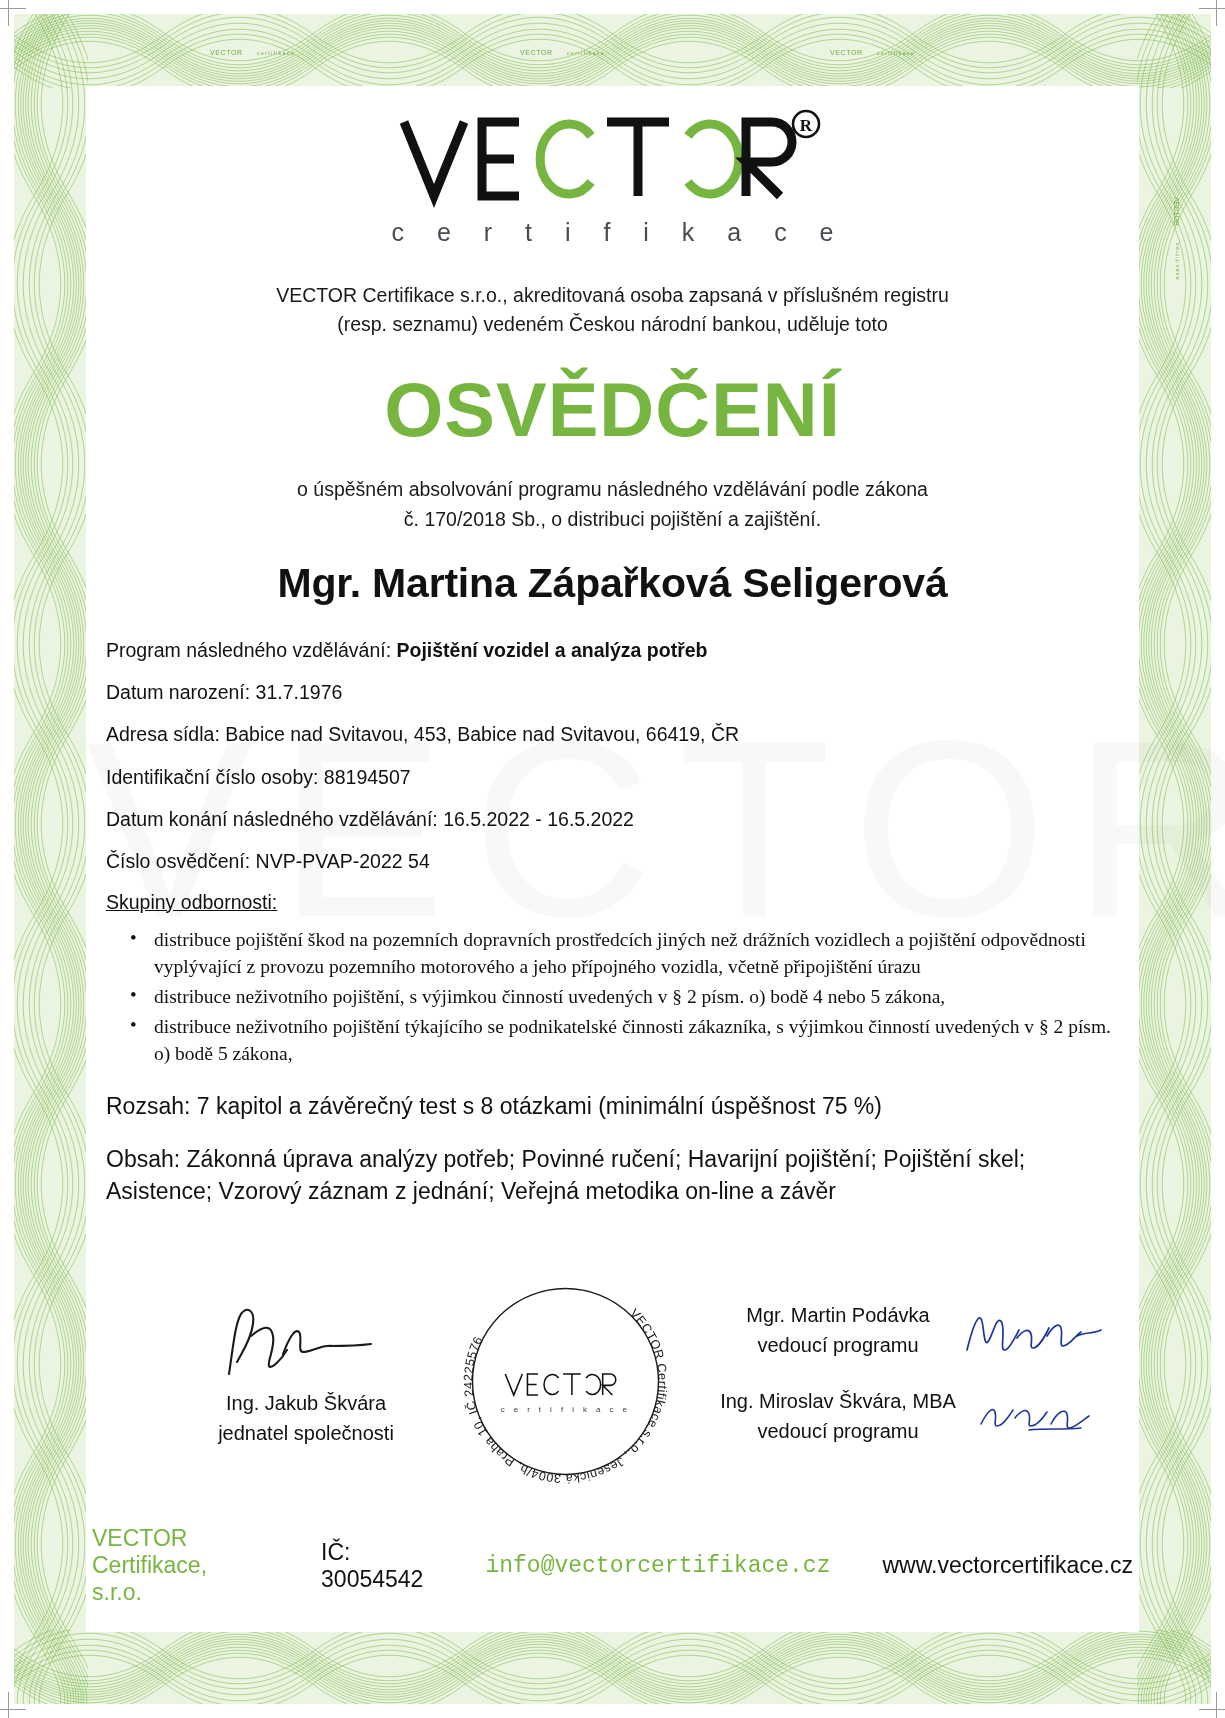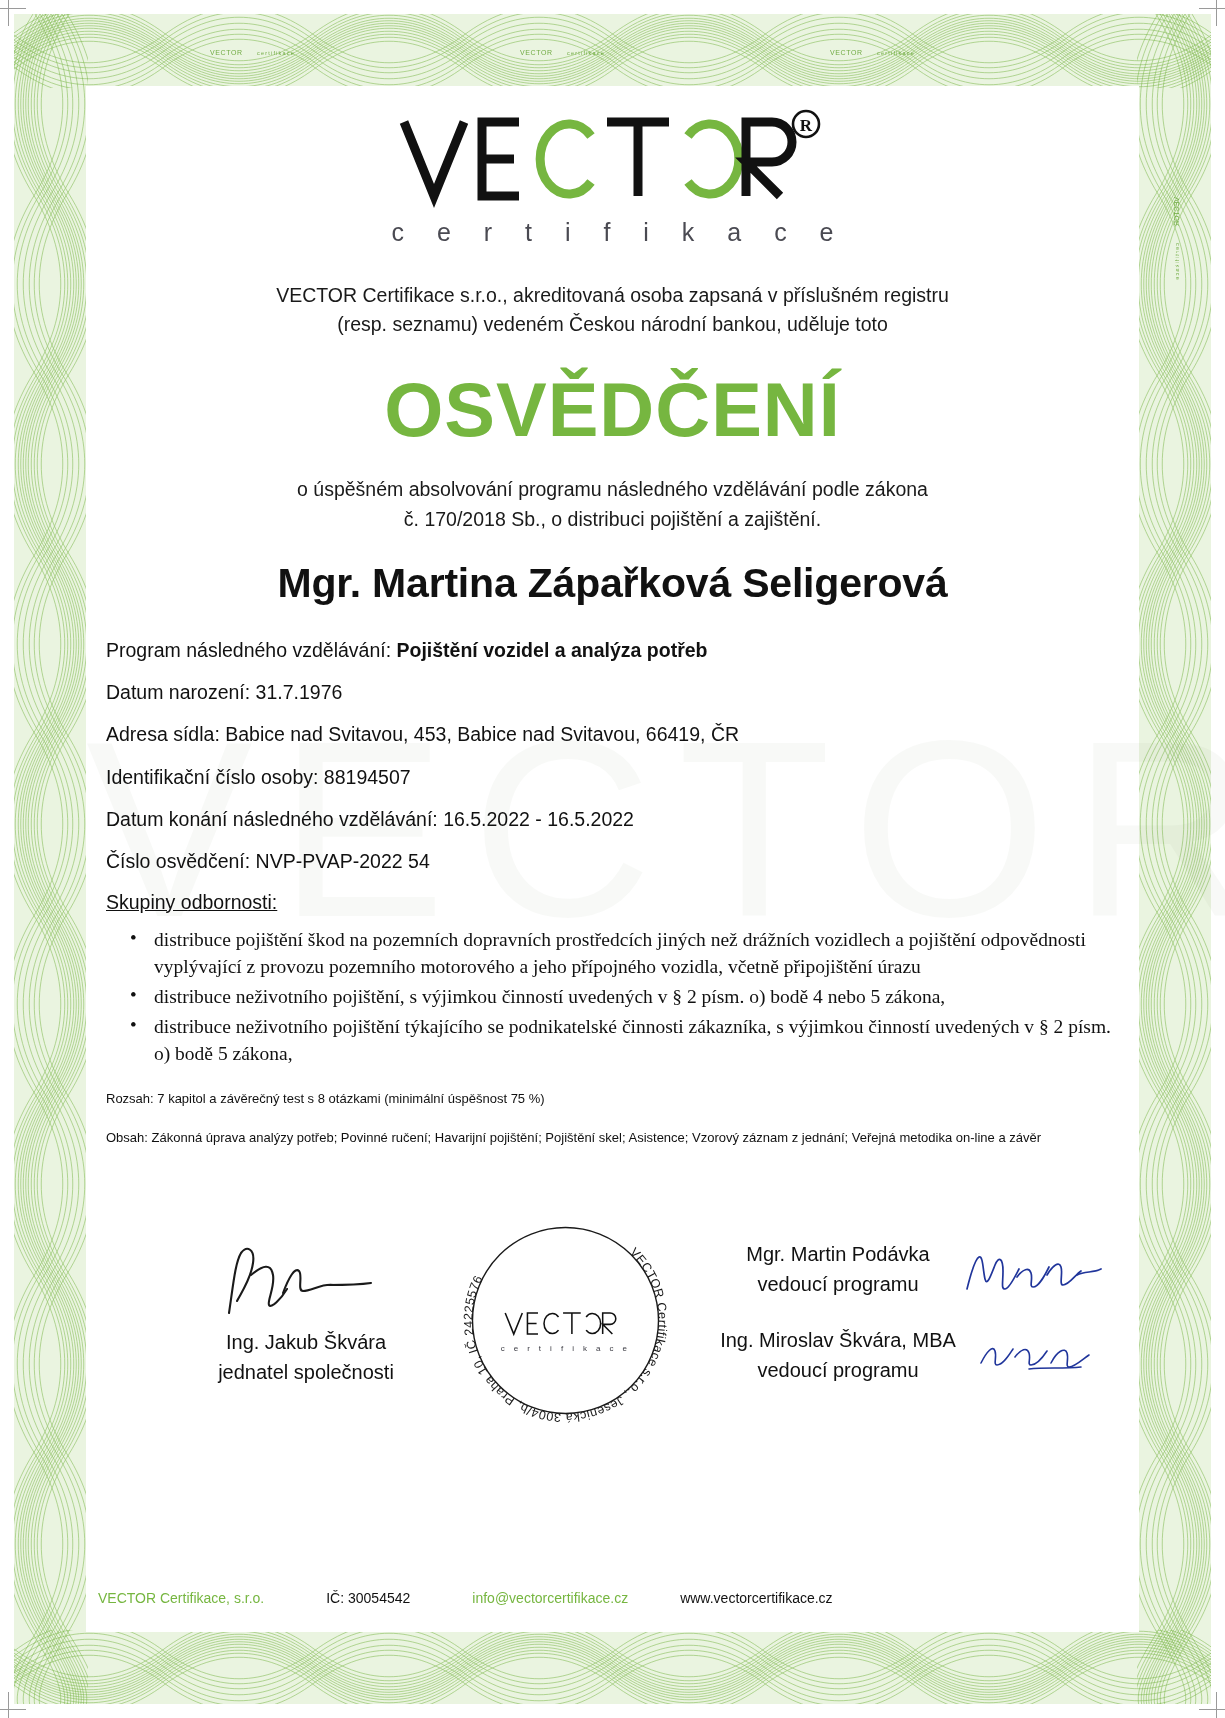--- a/index.html
+++ b/index.html
@@ -158,21 +158,21 @@
   ul.groups li::before {
     content: "\2022";
     position: absolute;
     left: -22px;
     top: -1px;
     font-size: 19px;
     color: #111;
   }
 
   .meta-line {
-    font-size: 13px;
+    font-size: 23px;
     color: #111;
     line-height: 1.42;
     margin-top: 22px;
   }
   .meta-line.tight { margin-top: 20px; }
 
   
   .sig-area {
     position: relative;
     margin-top: 66px;
@@ -214,29 +214,29 @@
   .stamp {
     position: absolute;
     left: 352px; top: 0px;
     width: 215px; height: 215px;
   }
 
   
   .footer {
     position: absolute;
     left: 0; right: 0; bottom: 26px;
-    padding: 0 12px;
+    padding: 0 6px;
     display: flex;
     align-items: center;
-    font-size: 14px;
+    font-size: 23px;
     z-index: 4;
   }
   .footer .f-brand { color: #76b640; }
   .footer .f-ic { color: #111; margin-left: 62px; }
-  .footer .f-mail { color: #76b640; margin-left: 62px; }
+  .footer .f-mail { color: #76b640; margin-left: 62px; font-family: Liberation Mono, monospace; }
   .footer .f-web { color: #111; margin-left: 52px; }
 </style>
 </head>
 <body>
 
 <div class="page">
 
   <div class="crop-mark cm-v" style="left:8px; top:0;"></div>
   <div class="crop-mark cm-h" style="left:0; top:8px;"></div>
   <div class="crop-mark cm-v" style="right:8px; top:0;"></div>

